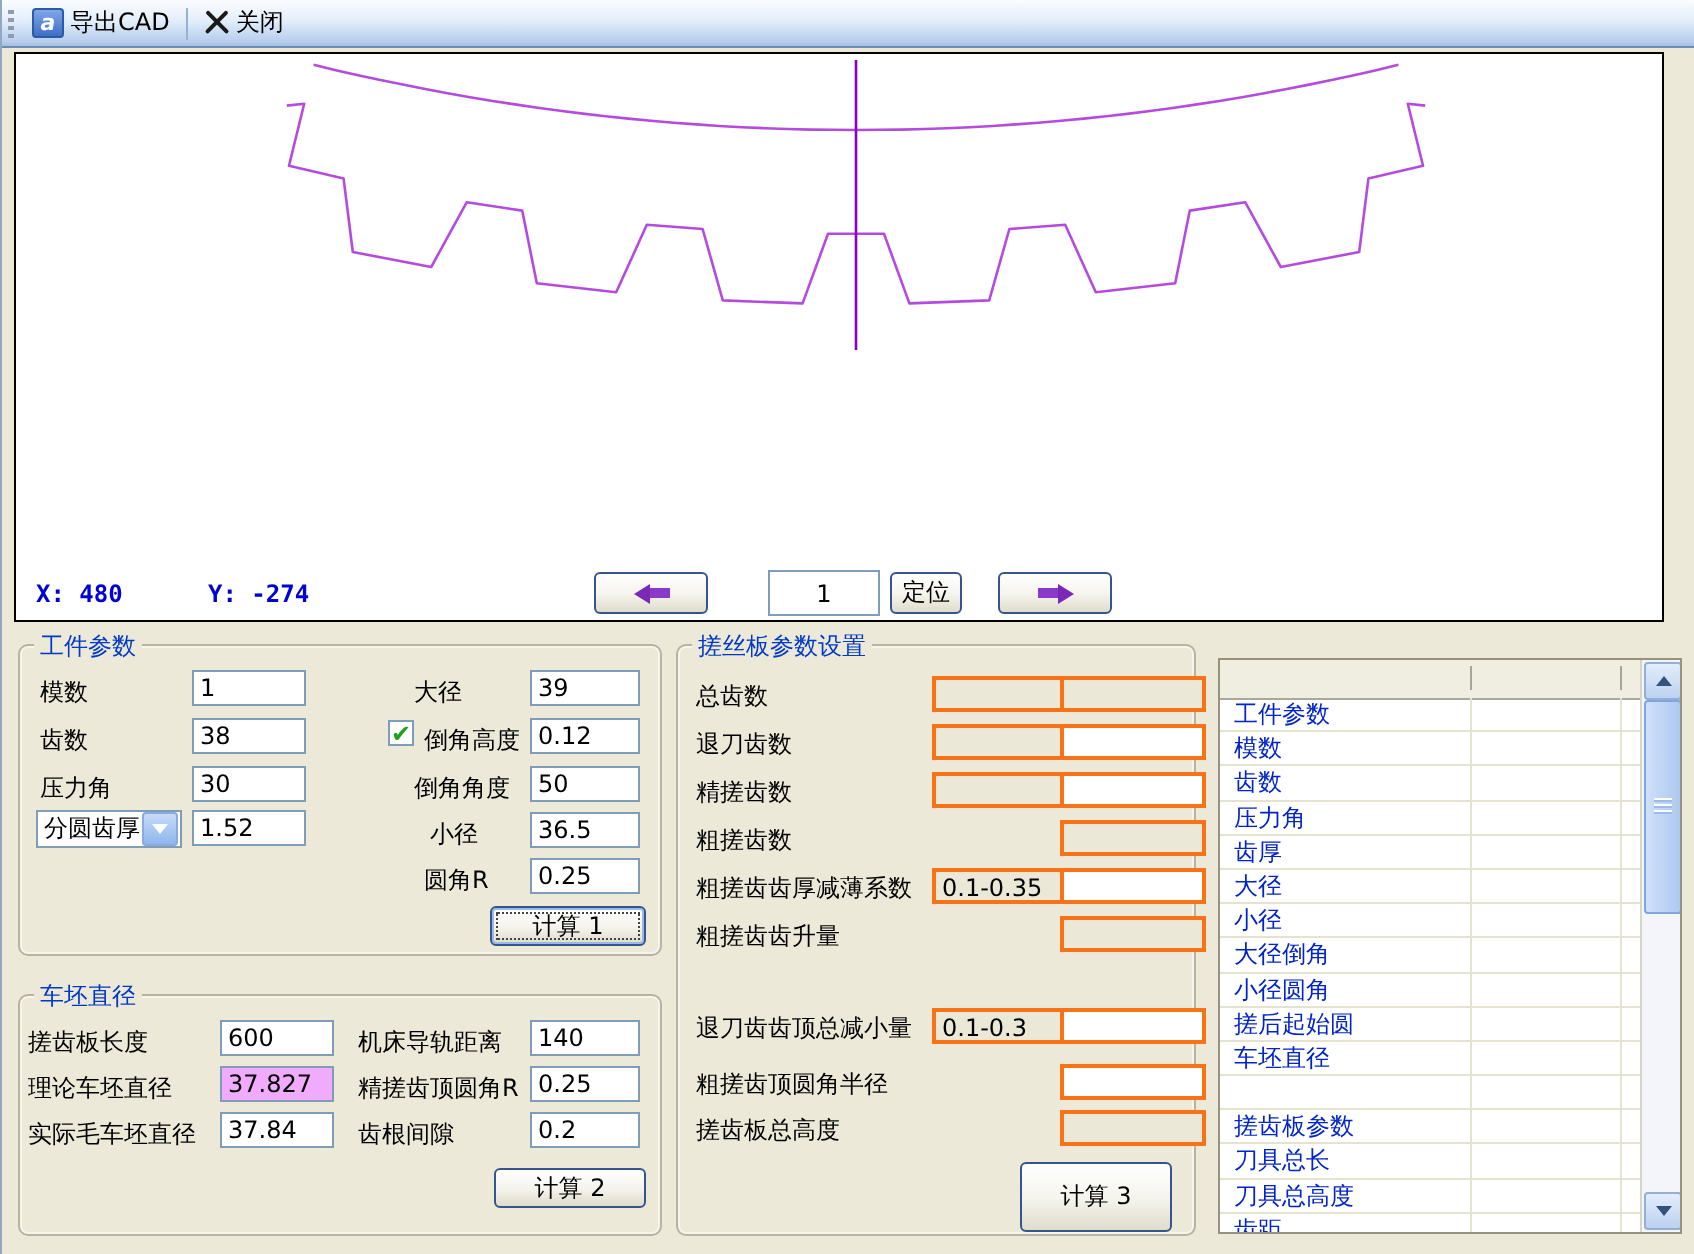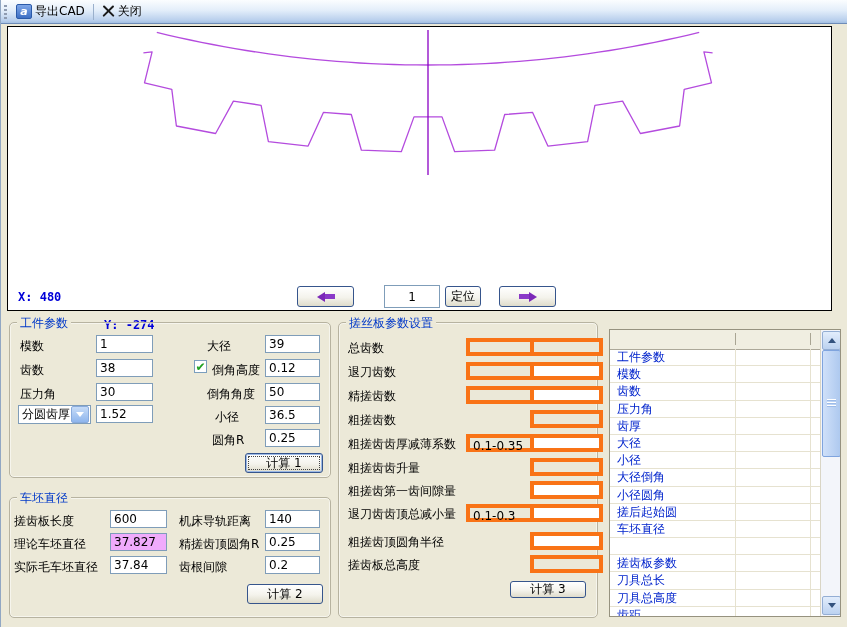--- a/index.html
+++ b/index.html
@@ -54,21 +54,21 @@
     box-sizing:border-box;display:flex;align-items:center;cursor:pointer;}
   .combo .ctext{flex:1;padding-left:3px;}
   .combo .carrow{width:16px;height:15px;margin-right:1px;border:1px solid #89ABDD;border-radius:2px;
     background:linear-gradient(180deg,#C6DBF7,#8FB6ED);display:flex;align-items:center;justify-content:center;}
   .combo .carrow::before{content:"";border:4px solid transparent;border-top:5px solid #FFFFFF;margin-top:4px;}
   .chk{position:absolute;width:13px;height:13px;border:1px solid #7B9EBD;background:#fff;
     color:#1FA11F;font-weight:bold;font-size:12px;line-height:12px;text-align:center;box-sizing:border-box;cursor:pointer;}
   
   .plate-row{position:absolute;left:0;width:258px;height:20px;}
   .plate-row .plbl{position:absolute;left:9px;top:2px;white-space:nowrap;}
-  .pbox{position:absolute;width:73px;height:18px;border:4px solid #f97316;background:#fff;
+  .pbox{position:absolute;width:73px;height:18px;border:2px solid #f97316;background:#fff;
     box-sizing:border-box;padding:0 3px;font-size:12px;line-height:16px;}
   .pbox.dis{background:#EBE8D8;}
   .pbox.b1{left:127px;top:0;}
   .pbox.b2{left:191px;top:0;}
   
   .rtable{position:absolute;left:608px;top:329px;width:232px;height:288px;
     border:1px solid #96927F;background:#fff;box-sizing:border-box;overflow:hidden;}
   .rt-head{position:absolute;left:0;top:0;width:211px;height:19px;background:#F0EEE1;
     border-bottom:1px solid #ACA899;}
   .rt-tick{position:absolute;top:3px;width:1px;height:12px;background:#A9A593;}
@@ -106,21 +106,21 @@
 </div>
 
 <div class="canvas">
   <svg id="gearSvg" width="823" height="258" viewBox="0 0 823 258" style="position:absolute;left:0;top:0;">
       <polyline points="148.8,5.4 159.9,8.1 171.0,10.6 182.2,13.0 193.4,15.3 204.6,17.5 215.8,19.6 227.0,21.6 238.3,23.5 249.5,25.2 260.8,26.9 272.1,28.4 283.4,29.8 294.8,31.1 306.1,32.3 317.5,33.4 328.8,34.4 340.2,35.2 351.6,36.0 363.0,36.6 374.4,37.1 385.8,37.5 397.2,37.8 408.6,37.9 420.0,38.0 431.4,37.9 442.8,37.8 454.2,37.5 465.6,37.1 477.0,36.6 488.4,36.0 499.8,35.2 511.2,34.4 522.5,33.4 533.9,32.3 545.2,31.1 556.6,29.8 567.9,28.4 579.2,26.9 590.5,25.2 601.7,23.5 613.0,21.6 624.2,19.6 635.4,17.5 646.6,15.3 657.8,13.0 669.0,10.6 680.1,8.1 691.2,5.4" fill="none" stroke="#B44BDE" stroke-width="1.3" stroke-linejoin="round"></polyline>
       <polyline points="135.4,25.8 144.1,24.9 136.5,55.9 163.8,62.3 168.4,99.0 207.6,106.5 225.4,74.1 253.1,78.3 260.4,114.6 300.1,119.1 315.4,85.4 343.3,87.5 353.4,123.2 393.3,124.7 406.0,89.9 434.0,89.9 446.7,124.7 486.6,123.2 496.7,87.5 524.6,85.4 539.9,119.1 579.6,114.6 586.9,78.3 614.6,74.1 632.4,106.5 671.6,99.0 676.2,62.3 703.5,55.9 695.9,24.9 704.6,25.8" fill="none" stroke="#B44BDE" stroke-width="1.3" stroke-linejoin="round"></polyline>
       <line x1="420" x2="420" y1="3" y2="148" stroke="#8A00C4" stroke-width="1.3"></line>
     </svg>
 
   <span class="coord" style="left:10px;">X: 480</span>
-  <span class="coord" style="left:96px;margin-top:28px;">Y: -274</span>
+  <span class="coord" style="left:96px;">Y: -274</span>
 
   <div class="xp-btn nav-btn" style="left:289px;top:259px;width:57px;">
     <span class="arrowL">
         <span class="tri"></span>
         <span class="bar"></span>
       </span>
   </div>
   <input class="pageNum" style="left: 376px; top: 258px;" value="1">
   <div class="xp-btn" style="left:437px;top:259px;width:36px;height:21px;">
     <span>定位</span>
@@ -185,21 +185,21 @@
   <span class="lbl" style="left:169px;top:61px;">齿根间隙</span>
   <input class="fld" style="left: 255px; top: 58px; width: 55px;" value="0.2">
 
   <div class="xp-btn" style="left:237px;top:86px;width:76px;height:20px;">
     <span>计算 2</span>
   </div>
 </div>
 
 <div class="gbox" id="platePanel" style="left:337px;top:322px;width:260px;height:296px;">
   <span class="gtitle">搓丝板参数设置</span>
-  <div class="xp-btn" style="left:171px;top:258px;width:76px;height:17px;">
+  <div class="xp-btn" style="left:171px;top:258px;width:76px;height:35px;">
     <span>计算 3</span>
   </div>
 <div class="plate-row" style="top: 15px;">
       <span class="plbl">总齿数</span>
       <span class="pbox b1 dis"></span>
       <span class="pbox b2 dis"></span>
     </div>
     <div class="plate-row" style="top: 39px;">
       <span class="plbl">退刀齿数</span>
       <span class="pbox b1 dis"></span>
@@ -215,24 +215,20 @@
       <span class="pbox b2 dis"></span>
     </div>
     <div class="plate-row" style="top: 111px; padding-left: 16px;">
       <span class="plbl">粗搓齿齿厚减薄系数</span>
       <span class="pbox b1 dis">0.1-0.35</span>
       <span class="pbox b2 "></span>
     </div>
     <div class="plate-row" style="top: 135px;">
       <span class="plbl">粗搓齿齿升量</span>
       <span class="pbox b2 dis"></span>
-    </div>
-    <div class="plate-row" style="top: 158px;">
-      <span class="plbl">粗搓齿第一齿间隙量</span>
-      <span class="pbox b2 "></span>
     </div>
     <div class="plate-row" style="top: 181px;">
       <span class="plbl">退刀齿齿顶总减小量</span>
       <span class="pbox b1 dis">0.1-0.3</span>
       <span class="pbox b2 "></span>
     </div>
     <div class="plate-row" style="top: 209px;">
       <span class="plbl">粗搓齿顶圆角半径</span>
       <span class="pbox b2 "></span>
     </div>

